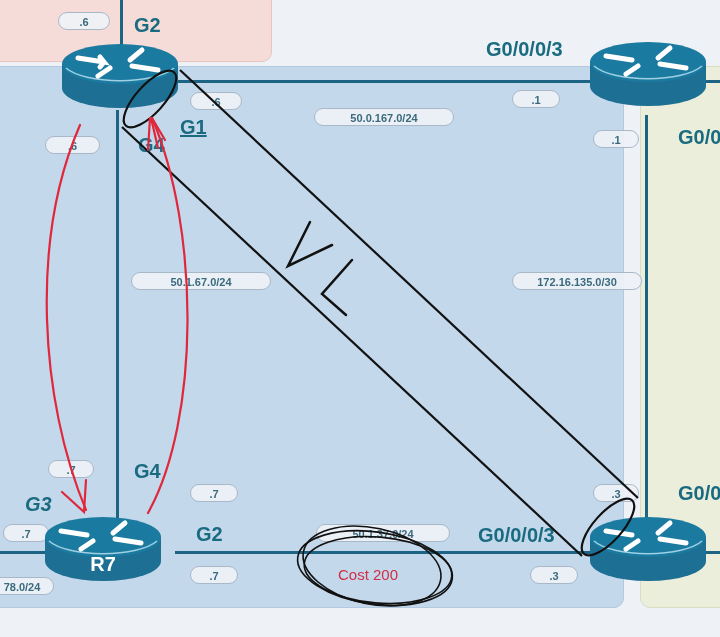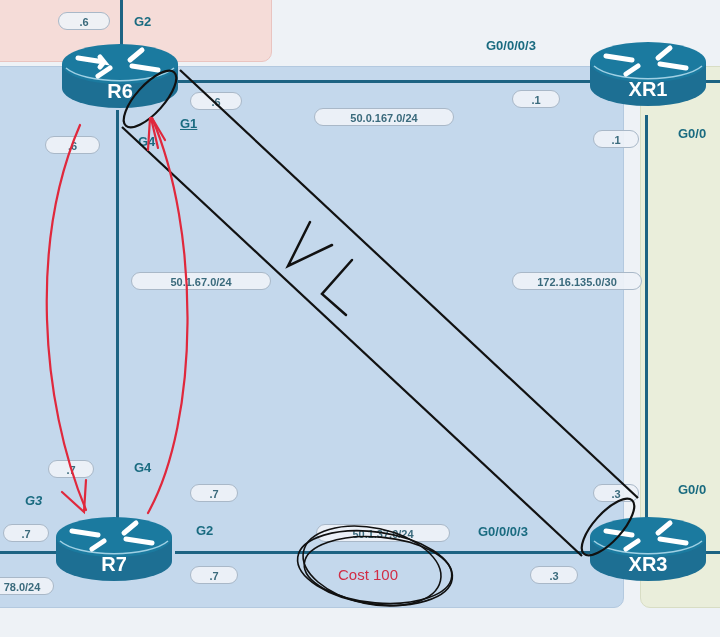--- a/index.html
+++ b/index.html
@@ -3,21 +3,21 @@
 <meta charset="utf-8">
 <style>
   html, body { margin:0; padding:0; }
   body { width:720px; height:637px; overflow:hidden; background:#eef2f6; position:relative; font-family:"Liberation Sans", sans-serif; }
   .area { position:absolute; border-radius:10px; }
   .area-top { left:-10px; top:-10px; width:280px; height:70px; background:#f5dcd8; border:1px solid #e9c4c0; }
   .area-main { left:-10px; top:66px; width:632px; height:540px; background:#c4d8ec; border:1px solid #b3c9df; }
   .area-right { left:640px; top:66px; width:100px; height:540px; background:#eaeedb; border:1px solid #d8ddc4; }
   .link { position:absolute; background:#1d6383; }
   .pill { position:absolute; height:18px; border-radius:9px; background:rgba(238,242,247,0.92); border:1px solid #a9b8c8; color:#3a6a7c; font-size:11px; font-weight:bold; text-align:center; line-height:18px; box-sizing:border-box; }
-  .iflabel { position:absolute; color:#1a6b80; font-size:13px; font-weight:bold; }
+  .iflabel { position:absolute; color:#1a6b80; font-size:20px; font-weight:bold; }
   .router { position:absolute; width:120px; height:70px; }
   .router svg { position:absolute; left:0; top:0; }
   .rname { position:absolute; left:0; width:100%; top:38px; text-align:center; color:#ffffff; font-size:20px; font-weight:bold; }
   .cost { position:absolute; left:338px; top:566px; color:#d12d45; font-size:15px; }
   svg.overlay { position:absolute; left:0; top:0; pointer-events:none; }
 </style>
 </head>
 <body>
 
 <div class="area area-top"></div>
@@ -65,24 +65,23 @@
 <div class="router" style="left:60px;top:42px;">
   <svg width="120" height="70">
     <path d="M2 22 L2 46 A58 20 0 0 0 118 46 L118 22 Z" fill="#1d6f93"></path>
     <ellipse cx="60" cy="22" rx="58" ry="20" fill="#1b7a9f"></ellipse>
     <path d="M6 26 A58 20 0 0 0 114 26" stroke="#9fd0e4" stroke-width="1.5" fill="none"></path>
     <path d="M18 16 L44 20 L40 15 M44 20 L40 25" stroke="#fff" stroke-width="5" fill="none" stroke-linecap="round"></path>
     <path d="M70 18 L82 8" stroke="#fff" stroke-width="5" stroke-linecap="round"></path>
     <path d="M72 24 L98 28" stroke="#fff" stroke-width="5" stroke-linecap="round"></path>
     <path d="M50 26 L38 34" stroke="#fff" stroke-width="5" stroke-linecap="round"></path>
   </svg>
-  <span class="rname">R6</span>
 </div>
 
-<div class="router" style="left:54px;top:515px;">
+<div class="router" style="left:43px;top:515px;">
   <svg width="120" height="70">
     <path d="M2 22 L2 46 A58 20 0 0 0 118 46 L118 22 Z" fill="#1d6f93"></path>
     <ellipse cx="60" cy="22" rx="58" ry="20" fill="#1b7a9f"></ellipse>
     <path d="M6 26 A58 20 0 0 0 114 26" stroke="#9fd0e4" stroke-width="1.5" fill="none"></path>
     <path d="M18 16 L44 20" stroke="#fff" stroke-width="5" stroke-linecap="round"></path>
     <path d="M70 18 L82 8" stroke="#fff" stroke-width="5" stroke-linecap="round"></path>
     <path d="M72 24 L98 28" stroke="#fff" stroke-width="5" stroke-linecap="round"></path>
     <path d="M50 26 L38 34" stroke="#fff" stroke-width="5" stroke-linecap="round"></path>
   </svg>
   <span class="rname">R7</span>
@@ -91,37 +90,35 @@
 <div class="router" style="left:588px;top:40px;">
   <svg width="120" height="70">
     <path d="M2 22 L2 46 A58 20 0 0 0 118 46 L118 22 Z" fill="#1d6f93"></path>
     <ellipse cx="60" cy="22" rx="58" ry="20" fill="#1b7a9f"></ellipse>
     <path d="M6 26 A58 20 0 0 0 114 26" stroke="#9fd0e4" stroke-width="1.5" fill="none"></path>
     <path d="M18 16 L44 20" stroke="#fff" stroke-width="5" stroke-linecap="round"></path>
     <path d="M70 18 L82 8" stroke="#fff" stroke-width="5" stroke-linecap="round"></path>
     <path d="M72 24 L98 28" stroke="#fff" stroke-width="5" stroke-linecap="round"></path>
     <path d="M50 26 L38 34" stroke="#fff" stroke-width="5" stroke-linecap="round"></path>
   </svg>
-  <span class="rname">XR1</span>
 </div>
 
 <div class="router" style="left:588px;top:515px;">
   <svg width="120" height="70">
     <path d="M2 22 L2 46 A58 20 0 0 0 118 46 L118 22 Z" fill="#1d6f93"></path>
     <ellipse cx="60" cy="22" rx="58" ry="20" fill="#1b7a9f"></ellipse>
     <path d="M6 26 A58 20 0 0 0 114 26" stroke="#9fd0e4" stroke-width="1.5" fill="none"></path>
     <path d="M18 16 L44 20" stroke="#fff" stroke-width="5" stroke-linecap="round"></path>
     <path d="M70 18 L82 8" stroke="#fff" stroke-width="5" stroke-linecap="round"></path>
     <path d="M72 24 L98 28" stroke="#fff" stroke-width="5" stroke-linecap="round"></path>
     <path d="M50 26 L38 34" stroke="#fff" stroke-width="5" stroke-linecap="round"></path>
   </svg>
-  <span class="rname">XR3</span>
 </div>
 
-<div class="cost">Cost 100</div>
+<div class="cost">Cost 200</div>
 
 <svg class="overlay" width="720" height="637">
 
   <g fill="none" stroke="#111" stroke-width="2.2">
     <ellipse cx="150" cy="99" rx="14" ry="36" transform="rotate(42 150 99)"></ellipse>
     <ellipse cx="608" cy="527" rx="14" ry="36" transform="rotate(42 608 527)"></ellipse>
     <line x1="180" y1="70" x2="638" y2="498"></line>
     <line x1="122" y1="127" x2="582" y2="556"></line>
   </g>
 

